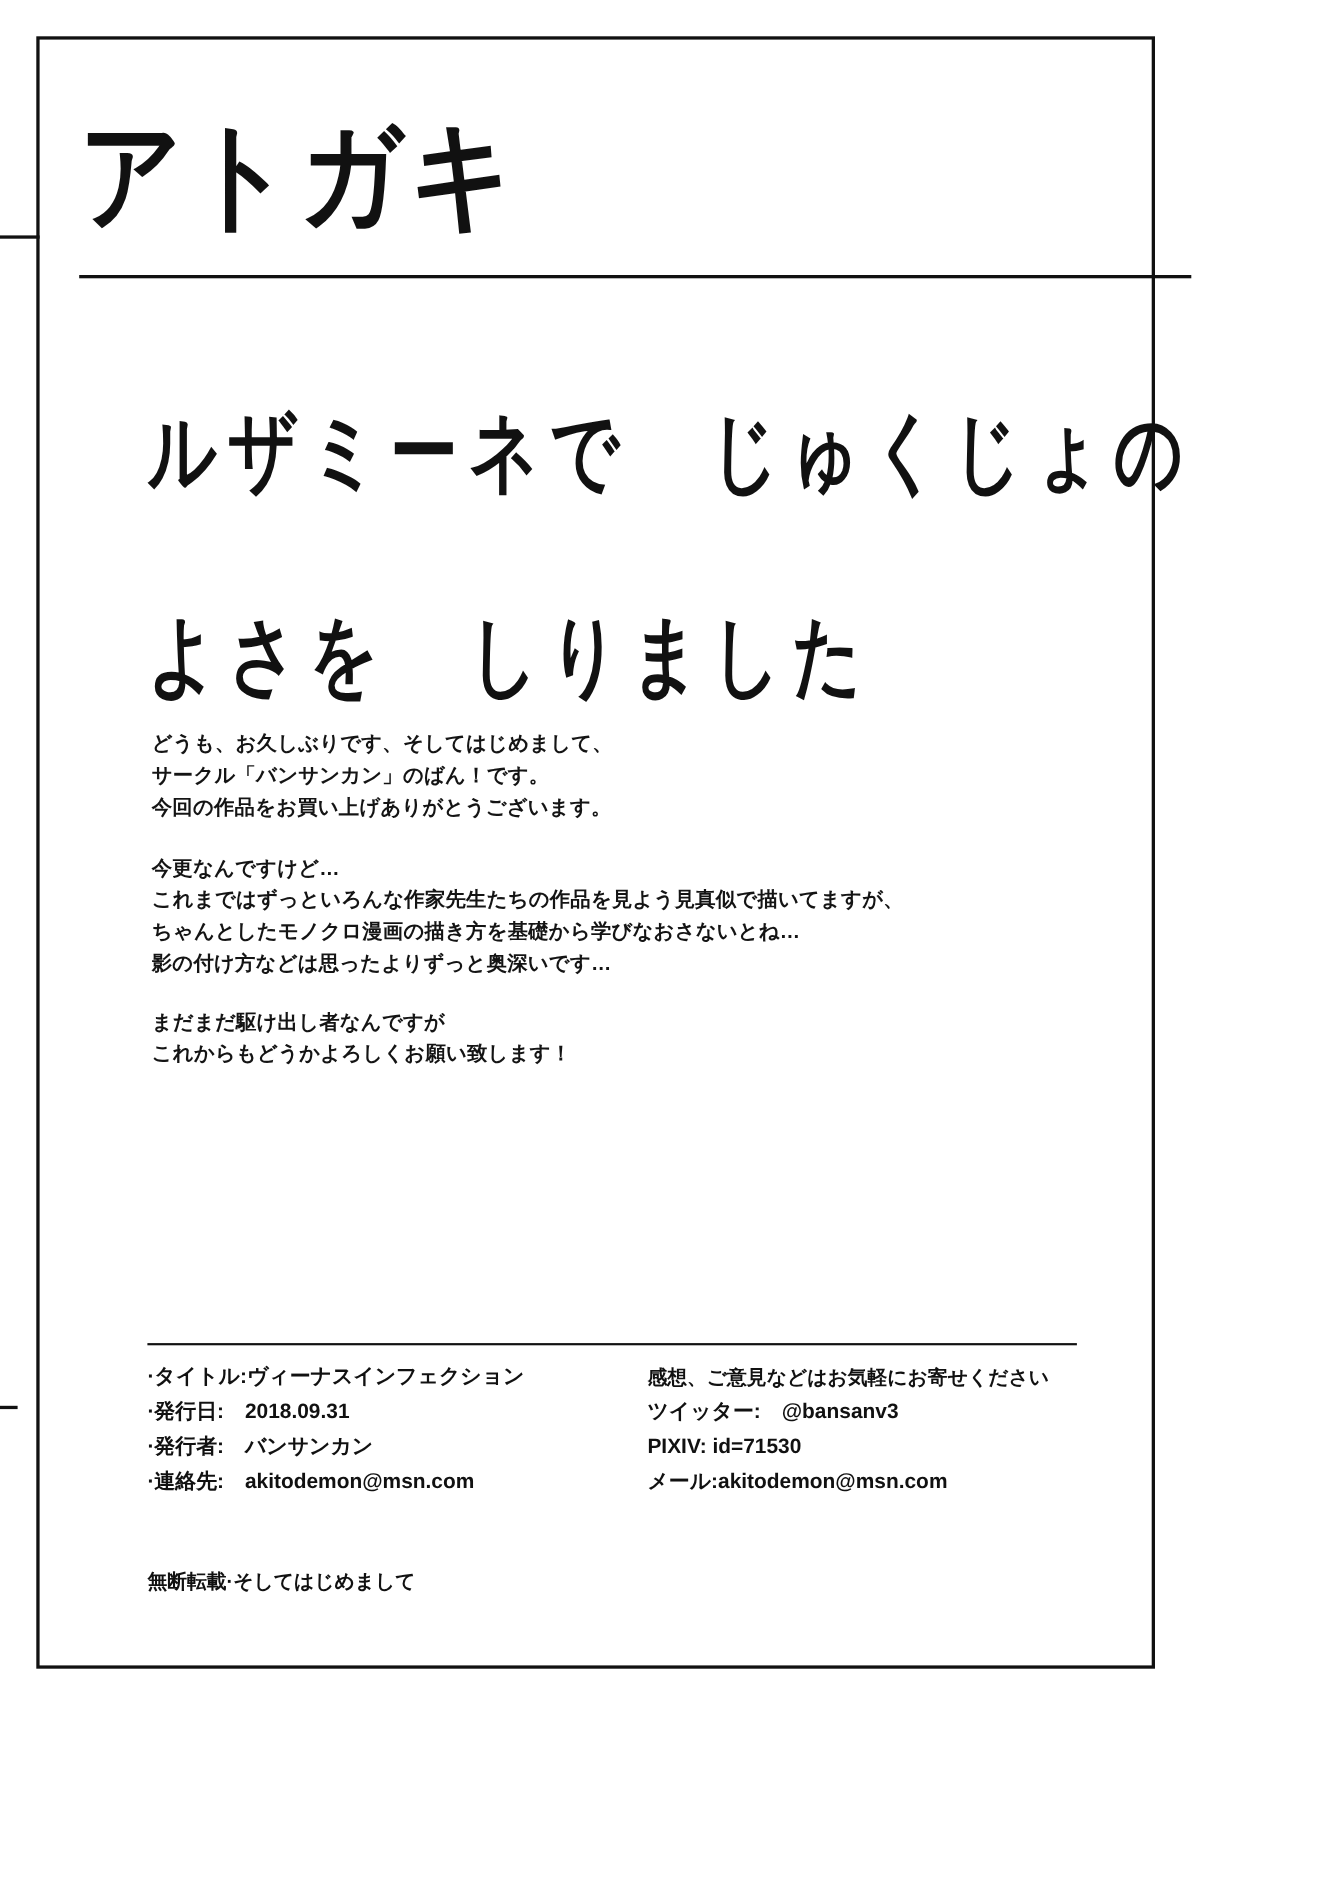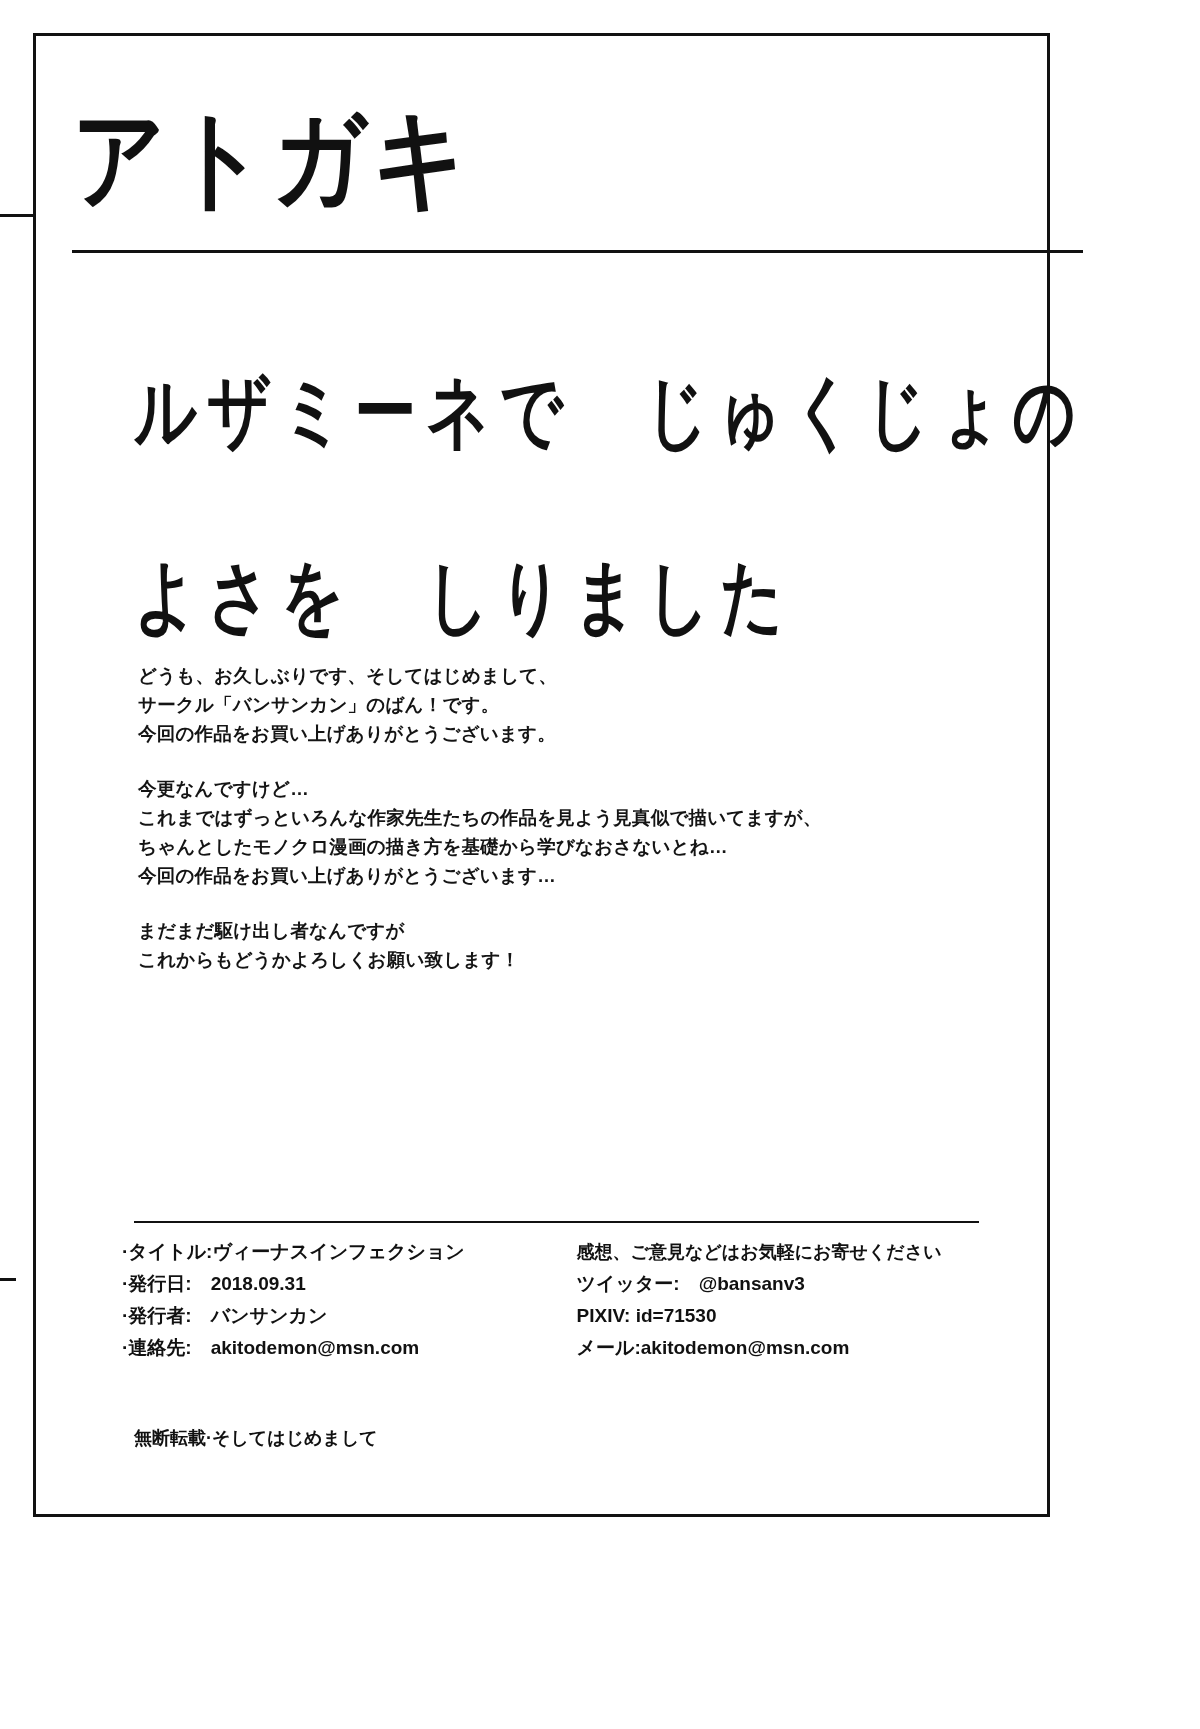--- a/index.html
+++ b/index.html
@@ -101,36 +101,36 @@
     font-size: 18.5px;
     line-height: 29px;
     font-weight: bold;
     color: #141414;
     letter-spacing: 0.2px;
   }
   .body-text p {
     margin: 0 0 26px 4px;
     white-space: pre-line;
   }
-  .body-text p:last-child { margin-bottom: 0; }
+  .body-text p:last-child { margin-bottom: 0; font-family: Liberation Mono, monospace; }
 
   
   .colophon-rule {
     position: absolute;
     left: 98px;
     top: 1185px;
     width: 845px;
     height: 2px;
     background: #111111;
   }
 
   
   .colophon {
     position: absolute;
-    left: 86px;
+    left: 98px;
     top: 1200px;
     width: 880px;
     display: flex;
   }
   .col-left {
     width: 420px;
   }
   .col-right {
     width: 430px;
     margin-left: 39px;
@@ -171,21 +171,21 @@
   <div class="headline headline-1">ルザミーネで　じゅくじょの</div>
   <div class="headline headline-2">よさを　しりました</div>
 
   <div class="body-text">
     <p>どうも、お久しぶりです、そしてはじめまして、
 サークル「バンサンカン」のばん！です。
 今回の作品をお買い上げありがとうございます。</p>
     <p>今更なんですけど…
 これまではずっといろんな作家先生たちの作品を見よう見真似で描いてますが、
 ちゃんとしたモノクロ漫画の描き方を基礎から学びなおさないとね…
-今回の作品をお買い上げありがとうございます…</p>
+影の付け方などは思ったよりずっと奥深いです…</p>
     <p>まだまだ駆け出し者なんですが
 これからもどうかよろしくお願い致します！</p>
   </div>
 
   <div class="colophon-rule"></div>
 
   <div class="colophon">
     <div class="col-left">
       <div class="colophon-line">·タイトル:ヴィーナスインフェクション</div>
       <div class="colophon-line">·発行日:　2018.09.31</div>

